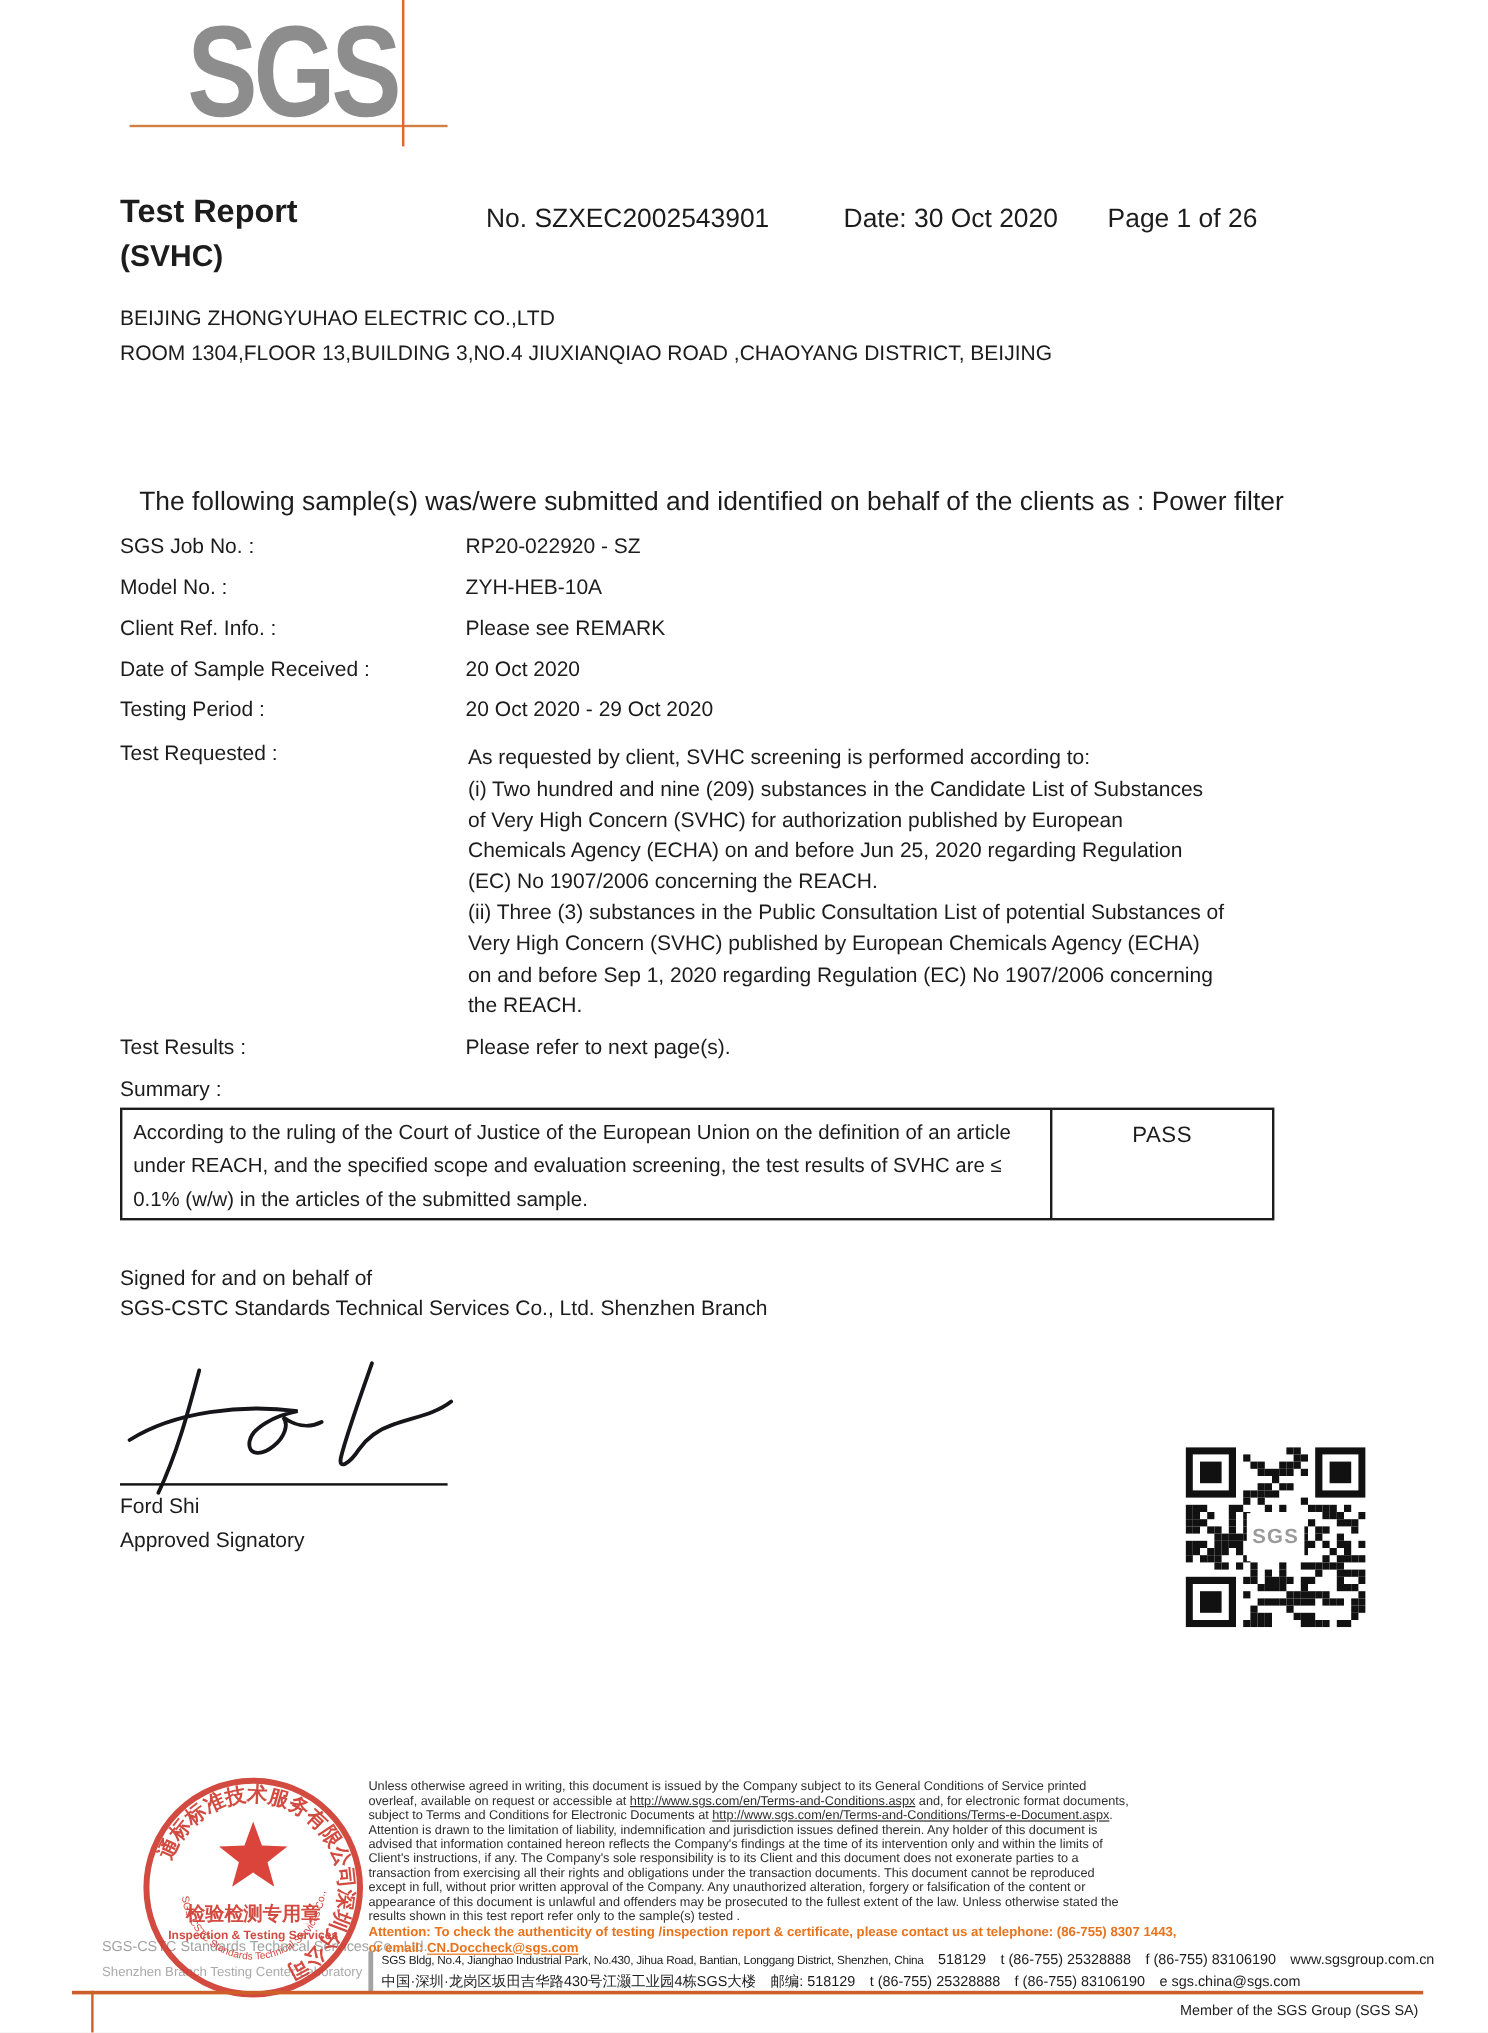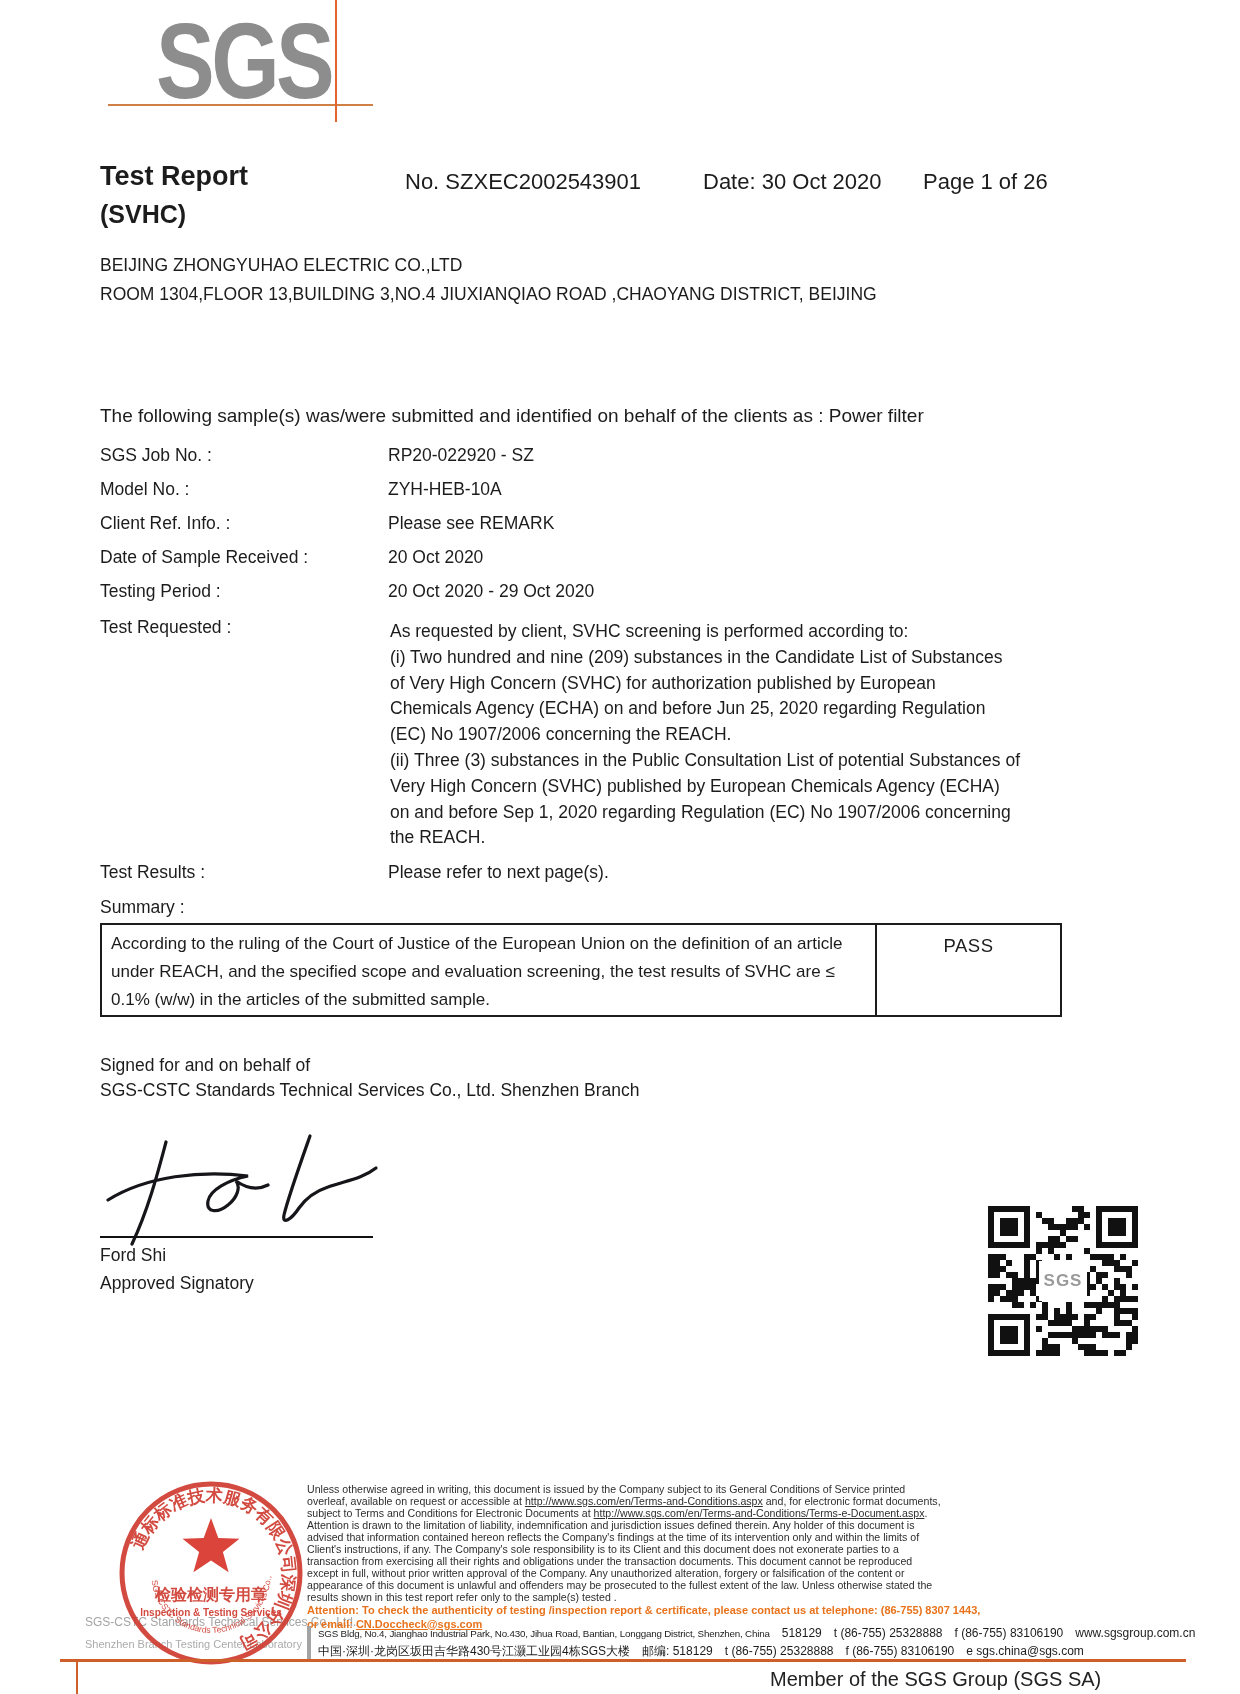--- a/index.html
+++ b/index.html
@@ -13,21 +13,21 @@
   .rule-h{left:108px;top:104px;width:265px;height:2px;background:#d08045;}
   .rule-v{left:335px;top:0;width:2px;height:122px;background:#e2662c;}
 
   .title{left:100px;top:161px;font-size:27px;font-weight:bold;}
   .subtitle{left:100px;top:200px;font-size:25px;font-weight:bold;}
   .hmeta{font-size:22px;top:169px;}
 
   .client{left:100px;top:251px;font-size:17.5px;line-height:29px;font-weight:500;}
   .client .ln2{padding-left:5px;}
 
-  .intro{left:100px;top:405px;font-size:19px;}
+  .intro{left:116px;top:405px;font-size:22px;}
 
   .frow{font-size:17.5px;}
   .frow .lab{position:absolute;left:0;width:285px;}
   .frow .val{position:absolute;left:288px;width:680px;}
   .fields{left:100px;top:0;}
 
   .tr-lines{left:390px;top:619px;width:700px;font-size:17.5px;line-height:25.8px;}
 
   .summary-head{left:100px;top:897px;font-size:17.5px;}
   .summary-box{left:100px;top:923px;width:958px;height:90px;border:2px solid #1c1c1c;display:flex;}
@@ -56,21 +56,21 @@
   .attention{color:#e8731c;font-weight:bold;font-size:11px;line-height:12.6px;margin-top:1px;}
 
   .office{left:307px;top:1626px;width:880px;border-left:4px solid #a3a3a3;padding-left:7px;}
   .office .row{display:flex;align-items:baseline;gap:12px;white-space:nowrap;height:17px;}
   .office .adr-en{font-size:9.8px;letter-spacing:-0.2px;}
   .office .adr-cn{font-size:12px;text-align:center;}
   .office .num{font-size:12px;}
 
   .bottom-rule{left:60px;top:1659px;width:1126px;height:3px;background:#cf5f28;}
   .corner-v{left:76px;top:1659px;width:2px;height:35px;background:#cf5f28;}
-  .member{left:770px;top:1668px;width:412px;text-align:left;font-size:20px;color:#222;}
+  .member{left:770px;top:1668px;width:412px;text-align:right;font-size:12px;color:#222;}
 </style>
 </head>
 <body>
 
 <div id="page">
 
   <div class="abs logo">SGS</div>
   <div class="abs rule-h"></div>
   <div class="abs rule-v"></div>
 

